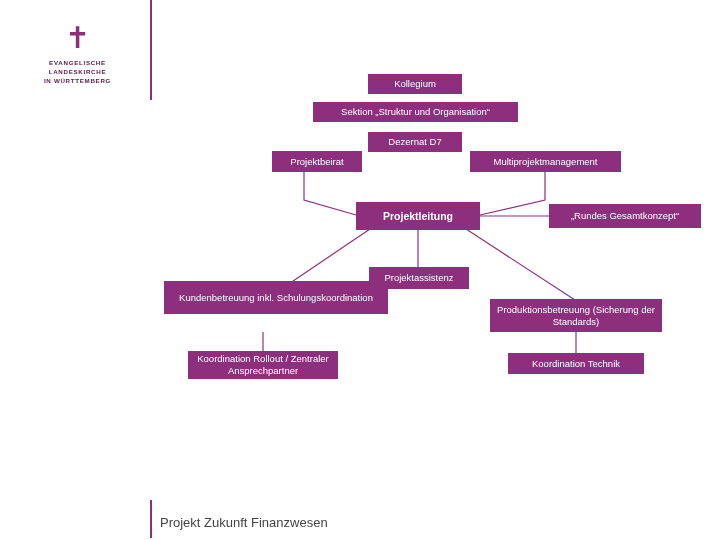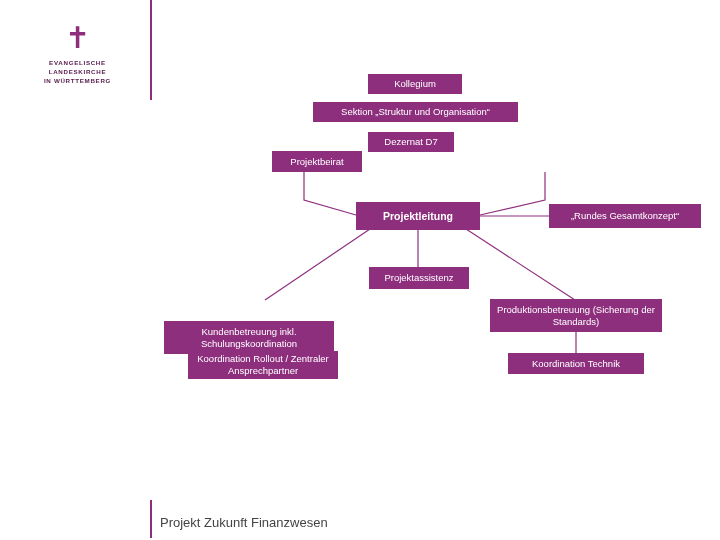--- a/index.html
+++ b/index.html
@@ -142,42 +142,45 @@
   </svg>
 
   <div class="box" style="left:368px; top:74px; width:94px; height:20px;">
     <span>Kollegium</span>
   </div>
 
   <div class="box" style="left:313px; top:102px; width:205px; height:20px;">
     <span>Sektion „Struktur und Organisation“</span>
   </div>
 
-  <div class="box" style="left:368px; top:132px; width:86px; height:20px;">
+  <div class="box" style="left:368px; top:132px; width:94px; height:20px;">
     <span>Dezernat D7</span>
   </div>
 
   <div class="box" style="left:272px; top:151px; width:90px; height:21px;">
     <span>Projektbeirat</span>
   </div>
 
+  <div class="box" style="left:470px; top:151px; width:151px; height:21px;">
+    <span>Multiprojektmanagement</span>
+  </div>
 
   <div class="box strong" style="left:356px; top:202px; width:124px; height:28px;">
     <span>Projektleitung</span>
   </div>
 
   <div class="box" style="left:549px; top:204px; width:152px; height:24px;">
     <span>„Rundes Gesamtkonzept“</span>
   </div>
 
   <div class="box" style="left:369px; top:267px; width:100px; height:22px;">
     <span>Projektassistenz</span>
   </div>
 
-  <div class="box" style="left:164px; top:281px; width:170px; height:33px;margin-top:40px;">
+  <div class="box" style="left:164px; top:281px; width:224px; height:33px;">
     <span>Kundenbetreuung inkl. Schulungskoordination</span>
   </div>
 
   <div class="box" style="left:490px; top:299px; width:172px; height:33px;">
     <span>Produktionsbetreuung (Sicherung der Standards)</span>
   </div>
 
   <div class="box" style="left:188px; top:351px; width:150px; height:28px;">
     <span>Koordination Rollout / Zentraler Ansprechpartner</span>
   </div>

